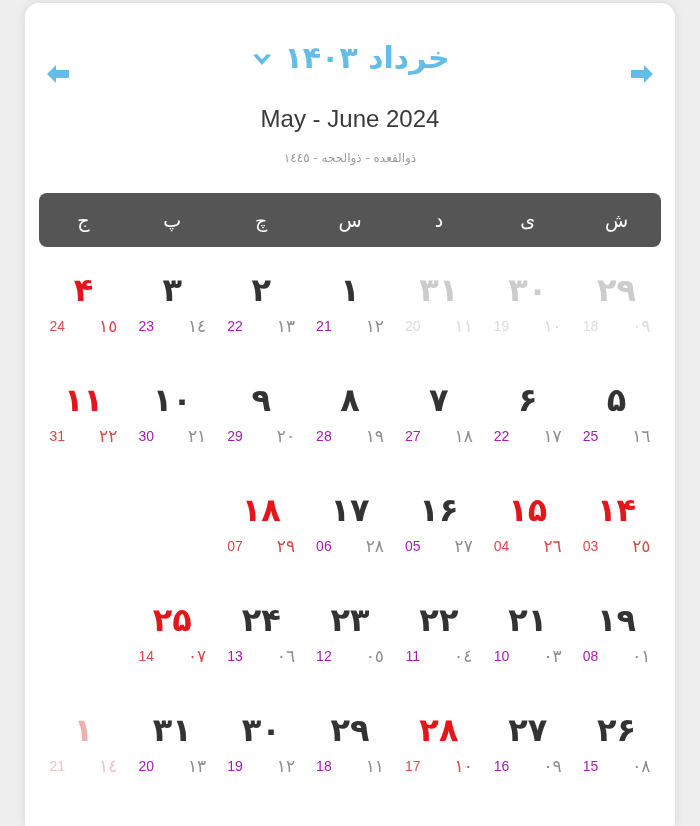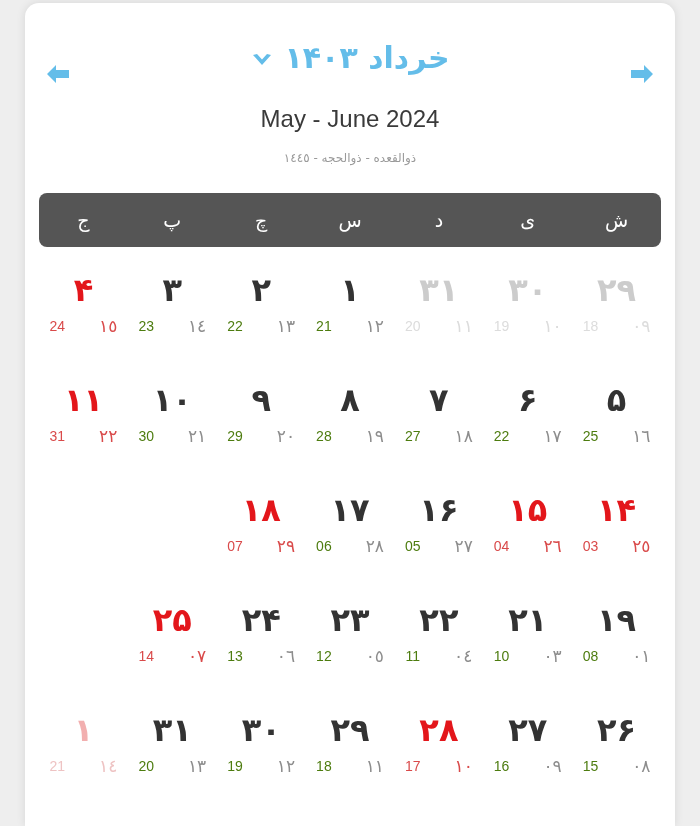--- a/index.html
+++ b/index.html
@@ -147,21 +147,21 @@
   .day-sub {
     display: flex;
     flex-direction: row-reverse;
     align-items: center;
     justify-content: center;
     gap: 34px;
     line-height: 1;
   }
   .sub-greg {
     font-size: 14px;
-    color: #4d7c0f;
+    color: #a21caf;
     font-family: "Liberation Sans", sans-serif;
     direction: ltr;
   }
   .sub-hijri {
     font-size: 17px;
     color: #8d8d8d;
     direction: rtl;
   }
 
   

